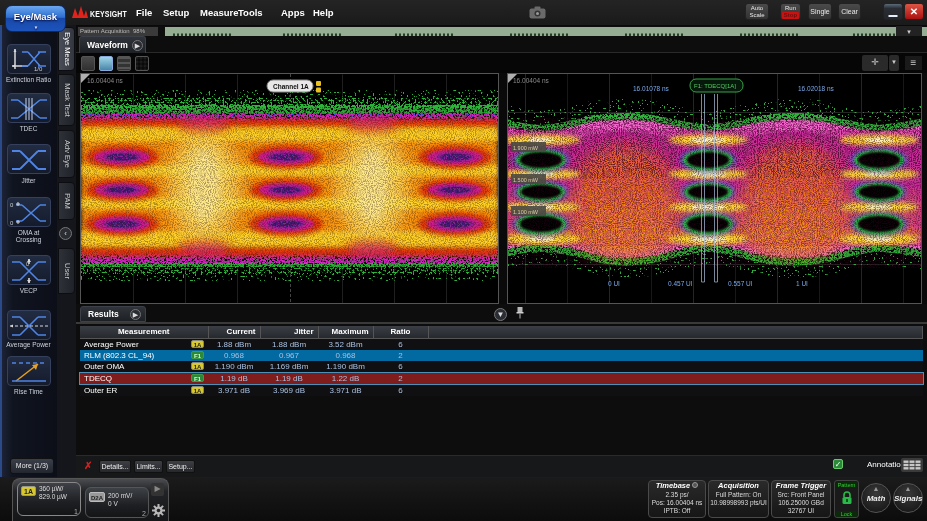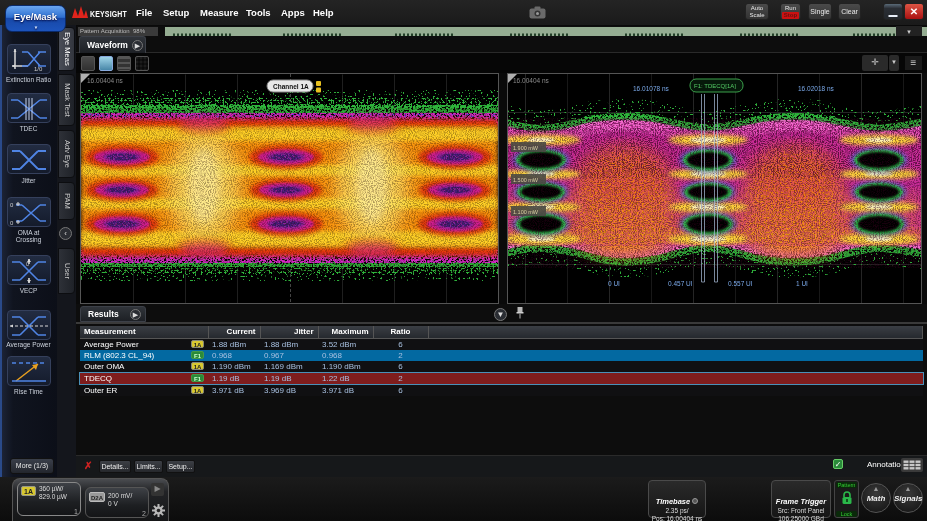--- a/index.html
+++ b/index.html
@@ -48,49 +48,49 @@
 
 #plotL{left:80px;top:73px;width:419px;height:231px;border:1px solid #555;background:#000;}
 #plotR{left:507px;top:73px;width:415px;height:231px;border:1px solid #555;background:#000;}
 
 #results{left:76px;top:304px;width:851px;height:173px;background:#0d0d0d;}
 #restab{left:80px;top:306px;width:66px;height:16px;background:linear-gradient(#30343a,#1d2025);border:1px solid #3c4048;border-radius:3px 3px 0 0;color:#fff;font-size:8.5px;font-weight:bold;line-height:15px;padding-left:7px;}
 #resbar{left:76px;top:322px;width:851px;height:2px;background:#3a3a3a;}
 table#rt{position:absolute;left:80px;top:326px;width:843px;border-collapse:collapse;font-size:8px;color:#fff;}
 #rt th{background:linear-gradient(#3a3e44,#26292e);border-right:1px solid #555;border-bottom:1px solid #555;font-size:8px;font-weight:bold;height:12px;padding:0 4px;}
 #rt td{height:11.6px;padding:0 4px;}
-#rt .num{text-align:left;color:#a8c0e0;}
+#rt .num{text-align:center;color:#a8c0e0;}
 #rt .cnt{text-align:center;color:#a8c0e0;}
 .badge{display:inline-block;width:13px;height:8px;border-radius:2px;font-size:6px;font-weight:bold;text-align:center;line-height:8px;float:right;}
 .b1a{background:#d8c830;color:#222;border:1px solid #887;}
 .bf1{background:#2a8a3a;color:#cfc;border:1px solid #494;}
 #resbtns{left:76px;top:455px;width:851px;height:22px;background:#16181a;border-top:1px solid #2a2a2a;}
 .rbtn{top:460px;height:13px;background:linear-gradient(#3c3f45,#26282c);border:1px solid #111;border-radius:2px;color:#eee;font-size:7px;text-align:center;line-height:12px;}
 
 #statusbar{left:0;top:477px;width:927px;height:44px;background:linear-gradient(#1b1b1b,#0c0c0c);}
 .spanel{top:480px;height:38px;background:linear-gradient(#2a2a2a,#161616);border:1px solid #4a4a4a;border-radius:4px;color:#ddd;font-size:6.5px;text-align:center;line-height:8px;}
-.spanel .tt{font-style:italic;font-weight:bold;font-size:7.5px;color:#fff;line-height:10px;margin-top:16px;}
+.spanel .tt{font-style:italic;font-weight:bold;font-size:7.5px;color:#fff;line-height:10px;}
 .rndbtn{top:483px;width:30px;height:30px;border-radius:50%;background:radial-gradient(circle at 50% 35%,#3a3a3a,#111);border:1px solid #555;color:#eee;font-style:italic;font-weight:bold;font-size:8px;text-align:center;}
 
 .chw{border-radius:6px;background:linear-gradient(#3e4146,#1d1f22 60%,#141517);border:1px solid #555;color:#ddd;font-size:6.5px;}
 </style>
 </head>
 <body>
 <div id="app">
 
   <div class="abs" id="menubar"></div>
   <div class="abs" id="eyemask">Eye/Mask<span class="chev">▾</span></div>
   <svg class="abs" style="left:71px;top:5px" width="18" height="15" viewBox="0 0 18 15">
     <path d="M1 13 L4 3 L7 11 L10 1 L13 11 L15 5 L17 13 Z" fill="#e0241c"></path>
   </svg>
   <div class="abs" id="ks-txt">KEYSIGHT</div>
   <div class="abs menu" style="left:136px">File</div>
   <div class="abs menu" style="left:163px">Setup</div>
   <div class="abs menu" style="left:200px">Measure</div>
-  <div class="abs menu" style="left:246px">Tools</div>
+  <div class="abs menu" style="left:238px">Tools</div>
   <div class="abs menu" style="left:281px">Apps</div>
   <div class="abs menu" style="left:313px">Help</div>
   <svg class="abs" style="left:529px;top:6px" width="17" height="13" viewBox="0 0 17 13">
     <rect x="0.5" y="2.5" width="16" height="10" rx="2" fill="#6a6a6a"></rect>
     <rect x="5.5" y="0.5" width="6" height="3" rx="1" fill="#6a6a6a"></rect>
     <circle cx="8.5" cy="7.5" r="3" fill="#333"></circle>
     <circle cx="8.5" cy="7.5" r="1.5" fill="#999"></circle>
   </svg>
   <div class="abs tbtn" id="b-auto">Auto<br>Scale</div>
   <div class="abs tbtn" id="b-run">Run<span class="stop">Stop</span></div>
@@ -648,21 +648,21 @@
     <colgroup>
         <col style="width:128px">
         <col style="width:52px">
         <col style="width:58px">
         <col style="width:55px">
         <col style="width:55px">
         <col>
       </colgroup>
     <tbody>
         <tr>
-          <th style="text-align:left">Measurement</th>
+          <th style="text-align:center">Measurement</th>
           <th style="text-align:right">Current</th>
           <th style="text-align:right">Jitter</th>
           <th style="text-align:right">Maximum</th>
           <th style="text-align:center">Ratio</th>
           <th></th>
         </tr>
     <tr style="background:#101012">
           <td>Average Power<span class="badge b1a">1A</span></td>
           <td class="num">1.88 dBm</td>
           <td class="num">1.88 dBm</td>
@@ -721,20 +721,21 @@
         <rect x="8.5" y="5.8" width="5" height="2.4"></rect>
         <rect x="14.5" y="5.8" width="5" height="2.4"></rect>
         <rect x="2.5" y="9.1" width="5" height="2.4"></rect>
         <rect x="8.5" y="9.1" width="5" height="2.4"></rect>
         <rect x="14.5" y="9.1" width="5" height="2.4"></rect>
       </g>
     </svg>
 
   <div class="abs" id="statusbar"></div>
   <div class="abs spanel" style="left:648px;width:58px"><div class="tt">Timebase <span style="display:inline-block;width:6px;height:6px;border:1px solid #999;border-radius:50%;background:#555"></span></div>2.35 ps/<br>Pos: 16.00404 ns<br>IPTB: Off</div>
+  <div class="abs spanel" style="left:708px;width:61px"><div class="tt">Acquisition</div>Full Pattern: On<br>10.98998993 pts/UI</div>
   <div class="abs spanel" style="left:771px;width:60px"><div class="tt">Frame Trigger</div>Src: Front Panel<br>106.25000 GBd<br>32767 UI</div>
   <div class="abs" style="left:834px;top:480px;width:25px;height:38px;background:#1a1a1a;border:1px solid #444;border-radius:3px;text-align:center">
     <div style="color:#3c3;font-size:5.5px;background:#0a2a0a;border-radius:2px;margin:1px">Pattern</div>
     <svg width="16" height="16" viewBox="0 0 16 16" style="margin-top:1px">
         <path d="M5 7V5a3 3 0 0 1 6 0v2" fill="none" stroke="#2ab84a" stroke-width="1.6"></path>
         <rect x="3.5" y="7" width="9" height="7" rx="1.5" fill="#2ab84a"></rect>
         <rect x="7.2" y="9" width="1.6" height="3" fill="#0a3a14"></rect>
       </svg>
     <div style="color:#3c3;font-size:5.5px;background:#0a2a0a;border-radius:2px;margin:1px">Lock</div>
   </div>

